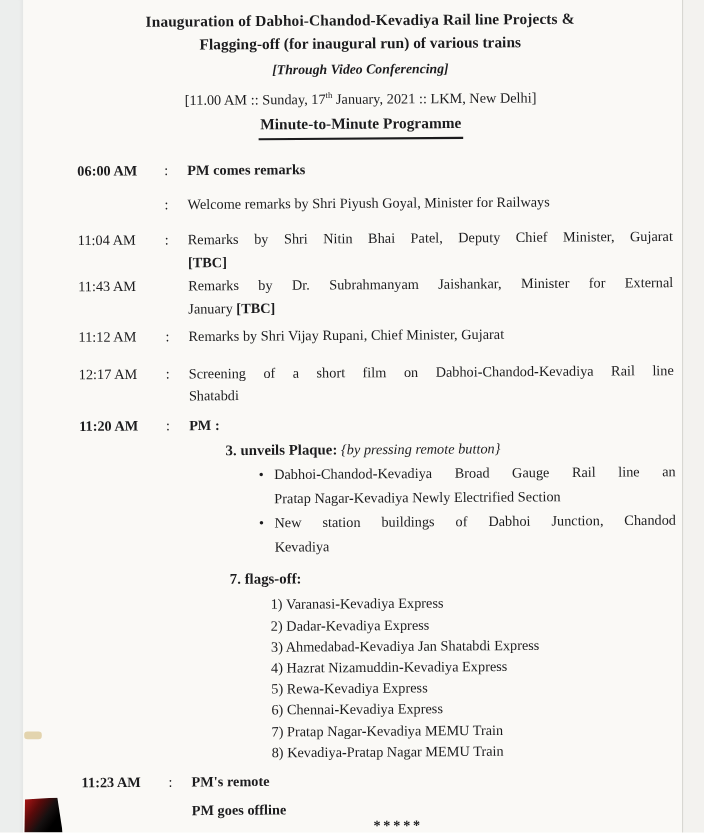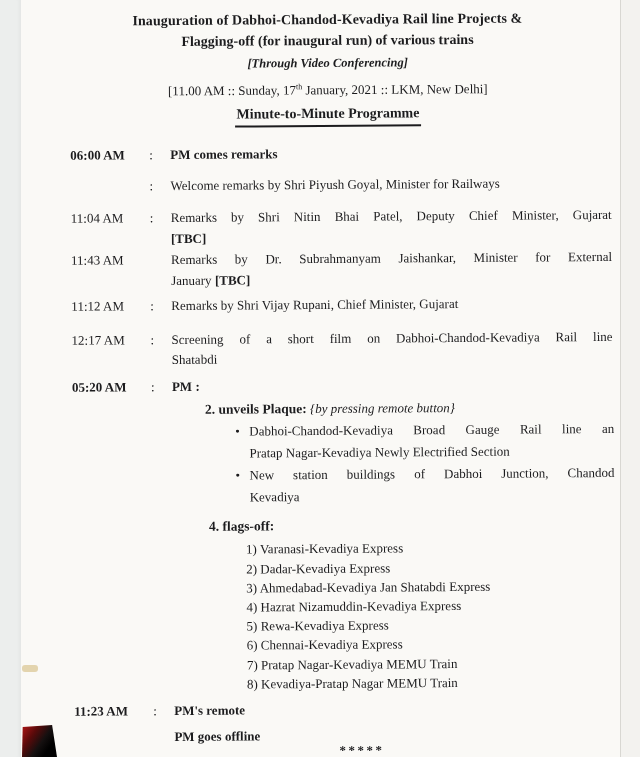--- a/index.html
+++ b/index.html
@@ -116,47 +116,47 @@
         </div>
         <div class="row">
           <span class="time">12:17 AM</span>
           <span class="sep">:</span>
           <div class="body">
             <div class="line jline"><span>Screening of a short film on Dabhoi-Chandod-Kevadiya Rail line</span></div>
             <div class="line"><span>Shatabdi</span></div>
           </div>
         </div>
         <div class="row">
-          <span class="time b">05:20 AM</span>
+          <span class="time b">11:20 AM</span>
           <span class="sep">:</span>
           <div class="body">
             <div class="line"><span class="b">PM :</span></div>
           </div>
         </div>
       </div>
 
     <div class="pm-block">
-      <div class="numbered" id="unveils"><span class="b">2. unveils Plaque:</span> <span class="i">{by pressing remote button}</span></div>
+      <div class="numbered" id="unveils"><span class="b">3. unveils Plaque:</span> <span class="i">{by pressing remote button}</span></div>
       <div id="bullets">
           <div class="bullet">
             <span class="dot">•</span>
             <div class="btext">
               <div class="line jline">Dabhoi-Chandod-Kevadiya Broad Gauge Rail line an</div>
               <div class="line">Pratap Nagar-Kevadiya Newly Electrified Section</div>
             </div>
           </div>
           <div class="bullet">
             <span class="dot">•</span>
             <div class="btext">
               <div class="line jline">New station buildings of Dabhoi Junction, Chandod</div>
               <div class="line">Kevadiya</div>
             </div>
           </div>
         </div>
-      <div class="numbered" id="flagsoff"><span class="b">4. flags-off:</span></div>
+      <div class="numbered" id="flagsoff"><span class="b">7. flags-off:</span></div>
       <div id="trains">
           <div class="train">1) Varanasi-Kevadiya Express</div>
           <div class="train">2) Dadar-Kevadiya Express</div>
           <div class="train">3) Ahmedabad-Kevadiya Jan Shatabdi Express</div>
           <div class="train">4) Hazrat Nizamuddin-Kevadiya Express</div>
           <div class="train">5) Rewa-Kevadiya Express</div>
           <div class="train">6) Chennai-Kevadiya Express</div>
           <div class="train">7) Pratap Nagar-Kevadiya MEMU Train</div>
           <div class="train">8) Kevadiya-Pratap Nagar MEMU Train</div>
         </div>

